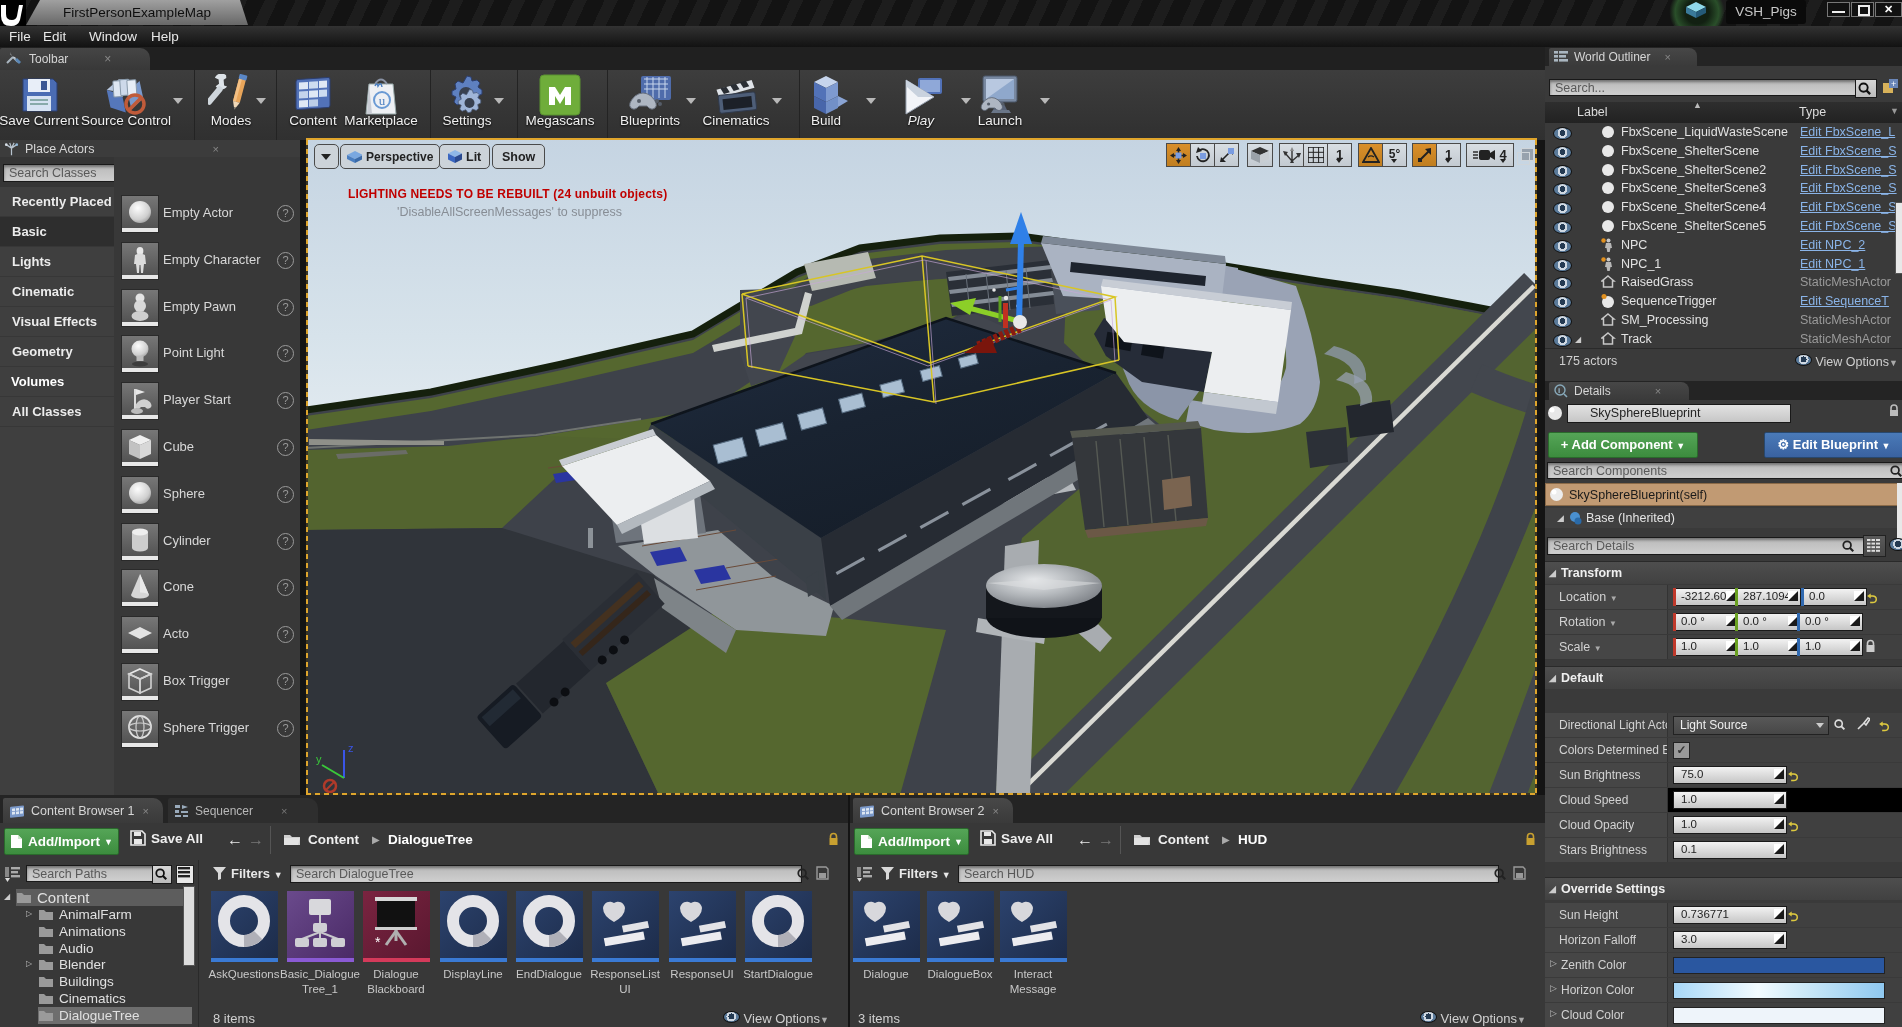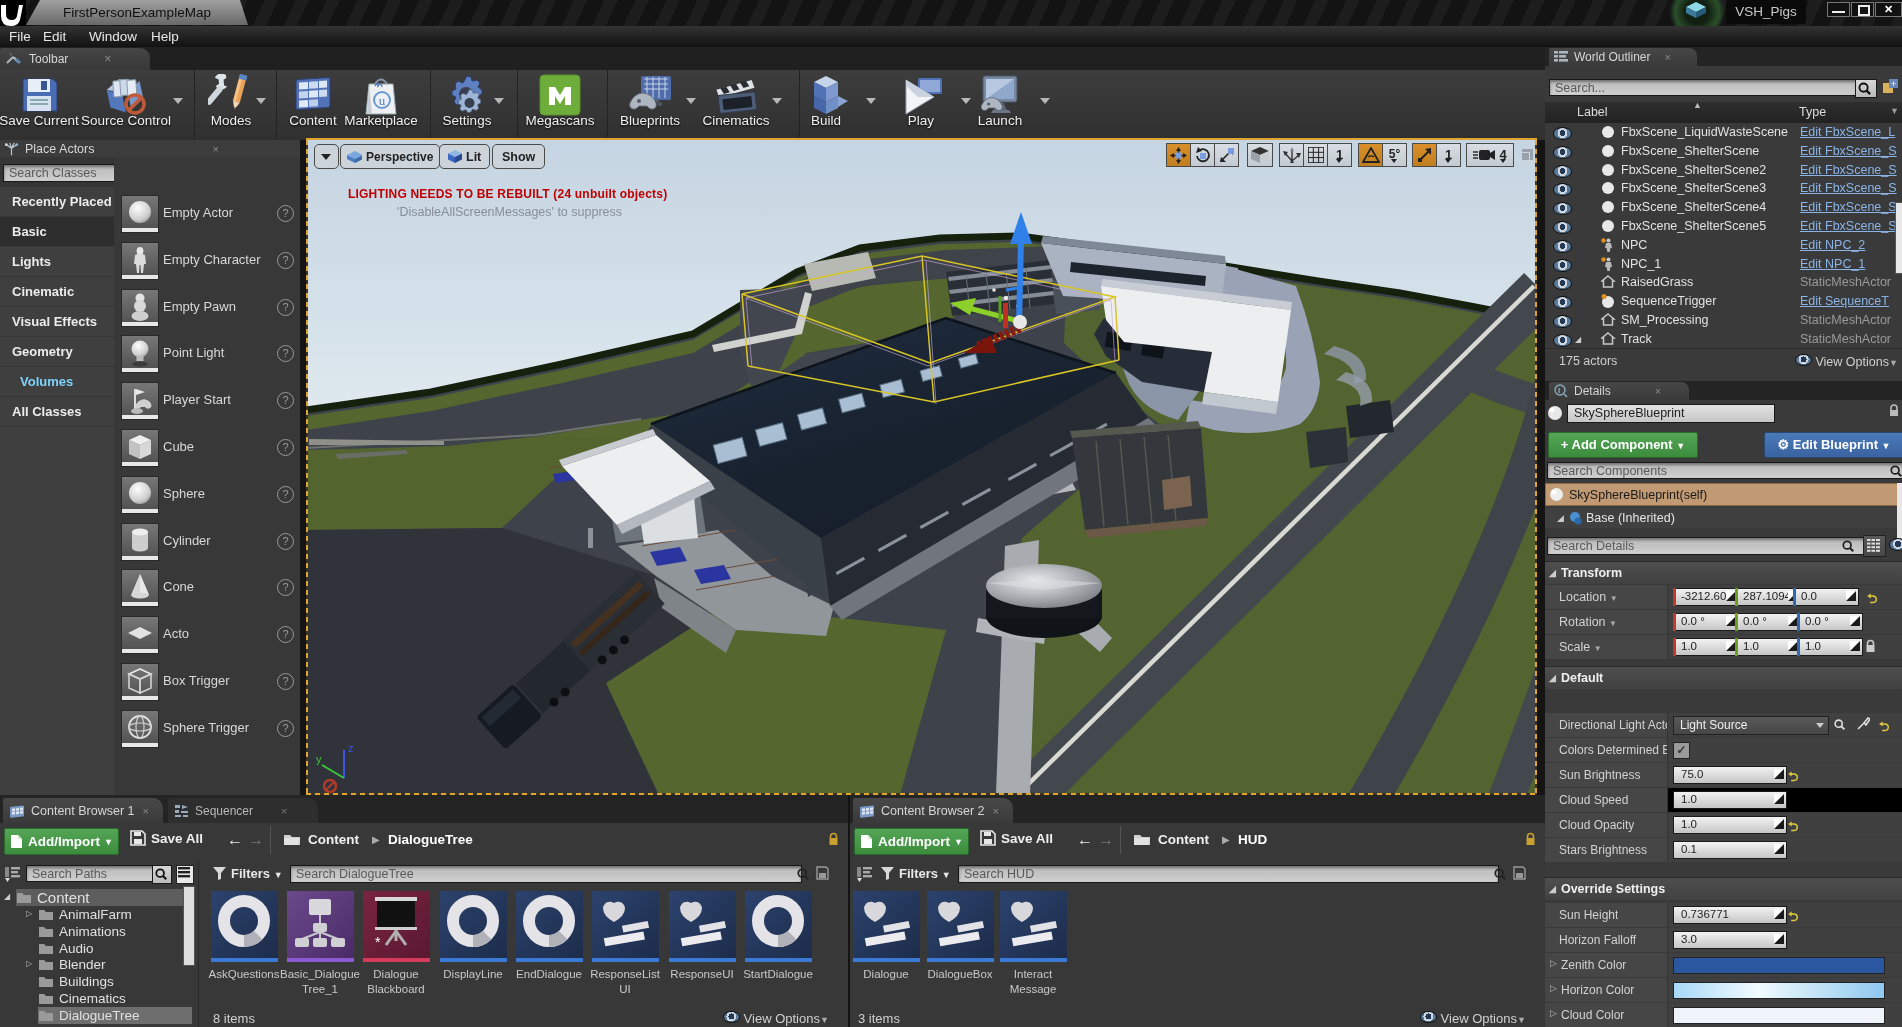--- a/index.html
+++ b/index.html
@@ -180,21 +180,21 @@
             <polygon points="34,22 44,27 34,33" fill="#8aa4d4"></polygon>
           </g>
         </svg></div>
       <div class="abs" style="left:756px;top:43px;width:140px;text-align:center;color:#f0f0f0;font-size:13.5px;text-shadow:0 1px 2px #000;">Build</div>
       <div class="abs" style="left:898px;top:4px;width:46px;height:42px;"><svg width="46" height="42" viewBox="0 0 46 42">
           <rect x="20" y="4" width="24" height="16" rx="2" fill="#5272b8"></rect>
           <rect x="22" y="6" width="20" height="12" fill="#8fa8d8"></rect>
           <path d="M8 6 L36 23 8 40z" fill="#f2f4f8" stroke="#9aa4b2"></path>
           <path d="M8 6 L36 23 20 23 8 12z" fill="#c9d2de"></path>
         </svg></div>
-      <div class="abs" style="left:851px;top:43px;width:140px;text-align:center;color:#f0f0f0;font-size:13.5px;text-shadow:0 1px 2px #000;">Play</div>
+      <div class="abs" style="left:851px;top:43px;width:140px;text-align:center;color:#f0f0f0;font-size:13.5px;text-shadow:0 1px 2px #000;font-style:italic;">Play</div>
       <div class="abs" style="left:977px;top:4px;width:46px;height:42px;"><svg width="46" height="42" viewBox="0 0 46 42">
           <rect x="6" y="2" width="34" height="26" rx="2" fill="#7888a0" stroke="#4a5668"></rect>
           <rect x="9" y="5" width="28" height="20" fill="#b8c8e0"></rect>
           <path d="M9 25 l28-20 0 20z" fill="#8fa8cc"></path>
           <path d="M20 28 l6 0 4 8 -14 0z" fill="#5a6478"></path>
           <path d="M16 36 l16 0 2 3 -20 0z" fill="#6a7688"></path>
           <g transform="translate(2,18) scale(0.8)">
             <path d="M8 10 q8-6 16 0 q8 8 4 12 q-4 3-8-2 l-8 0 q-4 5-8 2 q-4-4 4-12z" fill="#aeb6c2" stroke="#596270"></path>
             <circle cx="12" cy="15" r="2" fill="#555d68"></circle>
             <circle cx="30" cy="15" r="2" fill="#555d68"></circle>
@@ -230,21 +230,21 @@
  <div class="abs" style="left:276px;top:24px;width:19px;height:18px;background:linear-gradient(#d6d6d6,#bcbcbc);border:1px solid #191919;"><svg width="15" height="15" style="margin:1px" viewBox="0 0 16 16">
           <circle cx="7" cy="7" r="4.4" fill="none" stroke="#111" stroke-width="2"></circle>
           <line x1="10" y1="10" x2="14" y2="14" stroke="#111" stroke-width="2.4"></line>
         </svg></div>
 <div class="abs" style="left:0;top:47px;width:114px;height:30px;background:#3f3f3f;border-bottom:1px solid #373737;color:#ececec;font-weight:bold;font-size:13px;line-height:29px;padding-left:12px;box-sizing:border-box;">Recently Placed</div>
       <div class="abs" style="left:0;top:77px;width:114px;height:30px;background:#2e2e2e;border-bottom:1px solid #373737;color:#ececec;font-weight:bold;font-size:13px;line-height:29px;padding-left:12px;box-sizing:border-box;">Basic</div>
       <div class="abs" style="left:0;top:107px;width:114px;height:30px;background:#3f3f3f;border-bottom:1px solid #373737;color:#ececec;font-weight:bold;font-size:13px;line-height:29px;padding-left:12px;box-sizing:border-box;">Lights</div>
       <div class="abs" style="left:0;top:137px;width:114px;height:30px;background:#3f3f3f;border-bottom:1px solid #373737;color:#ececec;font-weight:bold;font-size:13px;line-height:29px;padding-left:12px;box-sizing:border-box;">Cinematic</div>
       <div class="abs" style="left:0;top:167px;width:114px;height:30px;background:#3f3f3f;border-bottom:1px solid #373737;color:#ececec;font-weight:bold;font-size:13px;line-height:29px;padding-left:12px;box-sizing:border-box;">Visual Effects</div>
       <div class="abs" style="left:0;top:197px;width:114px;height:30px;background:#3f3f3f;border-bottom:1px solid #373737;color:#ececec;font-weight:bold;font-size:13px;line-height:29px;padding-left:12px;box-sizing:border-box;">Geometry</div>
-      <div class="abs" style="left:0;top:227px;width:114px;height:30px;background:#3f3f3f;border-bottom:1px solid #373737;color:#7dd3fc;font-weight:bold;font-size:13px;line-height:29px;padding-left:20px;box-sizing:border-box;">Volumes</div>
+      <div class="abs" style="left:0;top:227px;width:114px;height:30px;background:#3f3f3f;border-bottom:1px solid #373737;color:#ffffff;font-weight:bold;font-size:13px;line-height:29px;padding-left:11px;box-sizing:border-box;">Volumes</div>
       <div class="abs" style="left:0;top:257px;width:114px;height:30px;background:#3f3f3f;border-bottom:1px solid #373737;color:#ececec;font-weight:bold;font-size:13px;line-height:29px;padding-left:12px;box-sizing:border-box;">All Classes</div>
       <div class="abs" style="left:0;top:287px;width:114px;height:368px;background:#3f3f3f;"></div>
       <div class="abs" style="left:114px;top:17px;width:186px;height:638px;background:#383838;"></div>
       <div class="abs" style="left:121px;top:55px;width:36px;height:36px;background:linear-gradient(#777,#4e4e4e);border:1px solid #2a2a2a;">
 <svg width="36" height="33" viewBox="0 0 36 33">
           <defs>
             <radialGradient id="gs" cx="40%" cy="32%" r="75%">
               <stop offset="0" stop-color="#fdfdfd"></stop>
               <stop offset="0.7" stop-color="#cfcfcf"></stop>
               <stop offset="1" stop-color="#9a9a9a"></stop>
@@ -892,21 +892,21 @@
           <text x="4" y="9" fill="#9bc" font-size="8" font-weight="bold">i</text>
           <line x1="10" y1="10" x2="13" y2="13" stroke="#8ab" stroke-width="1.6"></line>
         </svg>
  <span class="tabtxt" style="margin-left:6px;">Details</span>
         <span style="margin-left:44px;color:#888;font-size:11px;">×</span>
 </div>
 <svg class="abs" style="left:2px;top:358px;" width="16" height="16">
         <circle cx="8" cy="8" r="7" fill="#e8e8e8"></circle>
         <circle cx="5" cy="5" r="2.5" fill="#fff"></circle>
       </svg>
-<div class="abs" style="left:22px;top:357px;width:200px;height:17px;background:linear-gradient(#e2e2e2,#c6c6c6);border:1px solid #191919;color:#222;font-size:12.5px;line-height:17px;padding-left:6px;">SkySphereBlueprint</div>
+<div class="abs" style="left:22px;top:357px;width:200px;height:17px;background:linear-gradient(#e2e2e2,#c6c6c6);border:1px solid #191919;color:#222;font-size:12.5px;line-height:17px;padding-left:22px;">SkySphereBlueprint</div>
 <div class="abs" style="left:344px;top:357px;width:10px;height:12px;"><svg width="10" height="13">
           <path d="M2 6 V4 a3 3 0 0 1 6 0 v2" fill="none" stroke="#bbb" stroke-width="1.6"></path>
           <rect x="1" y="6" width="8" height="6" fill="#bbb"></rect>
         </svg></div>
 <div class="abs" style="left:3px;top:385px;width:148px;height:24px;background:linear-gradient(#55a557,#3c8c3e);border:1px solid #2a6a2c;border-radius:2px;color:#fff;font-weight:bold;font-size:13px;text-align:center;line-height:24px;">+ Add Component <span style="font-size:9px;">▼</span></div>
 <div class="abs" style="left:219px;top:385px;width:138px;height:24px;background:linear-gradient(#4a7ab8,#3a62a0);border:1px solid #28486e;border-radius:2px;color:#fff;font-weight:bold;font-size:13px;text-align:center;line-height:24px;">⚙ Edit Blueprint <span style="font-size:9px;">▼</span></div>
 <div class="inp" style="left:2px;top:415px;width:346px;height:15px;">Search Components</div>
 <span class="mag" style="left:344px;top:417px;"><svg width="14" height="14" viewBox="0 0 16 16">
           <circle cx="7" cy="7" r="4.4" fill="none" stroke="#222" stroke-width="2"></circle>
           <line x1="10" y1="10" x2="14" y2="14" stroke="#222" stroke-width="2.4"></line>
@@ -945,21 +945,21 @@
 <div class="abs" style="left:344px;top:491px;"><span class="eye" style="width:16px;height:11px;"></span></div>
 <div class="sec" style="left:0;top:514px;width:357px;height:22px;">
         <span style="margin-left:4px;color:#ccc;font-size:9px;">◢</span>
         <span style="margin-left:5px;">Transform</span>
       </div>
       <div class="abs" style="left:0;top:538px;width:357px;height:24px;background:#404040;border-bottom:1px solid #383838;">
         <div class="abs" style="left:0;top:0;width:122px;height:24px;background:#464646;border-right:1px solid #333;"></div>
         <span class="abs dl" style="left:14px;top:5px;">Location <span style="font-size:8px;color:#aaa;">▼</span></span>
         <div class="fld" style="left:128px;top:3px;width:57px;"><div class="fldax" style="background:#c0392b;"></div>-3212.60<div class="mini"></div></div>
         <div class="fld" style="left:190px;top:3px;width:57px;"><div class="fldax" style="background:#6aa121;"></div>287.1094<div class="mini"></div></div>
-        <div class="fld" style="left:248px;top:3px;width:57px;"><div class="fldax" style="background:#3069b0;"></div>0.0<div class="mini"></div></div>
+        <div class="fld" style="left:256px;top:3px;width:57px;"><div class="fldax" style="background:#3069b0;"></div>0.0<div class="mini"></div></div>
         <span class="undo" style="left:322px;top:4px;">⮌</span>
       </div>
       <div class="abs" style="left:0;top:563px;width:357px;height:24px;background:#404040;border-bottom:1px solid #383838;">
         <div class="abs" style="left:0;top:0;width:122px;height:24px;background:#464646;border-right:1px solid #333;"></div>
         <span class="abs dl" style="left:14px;top:5px;">Rotation <span style="font-size:8px;color:#aaa;">▼</span></span>
         <div class="fld" style="left:128px;top:3px;width:57px;"><div class="fldax" style="background:#c0392b;"></div>0.0 °<div class="mini"></div></div>
         <div class="fld" style="left:190px;top:3px;width:57px;"><div class="fldax" style="background:#6aa121;"></div>0.0 °<div class="mini"></div></div>
         <div class="fld" style="left:252px;top:3px;width:57px;"><div class="fldax" style="background:#3069b0;"></div>0.0 °<div class="mini"></div></div>
       </div>
       <div class="abs" style="left:0;top:588px;width:357px;height:24px;background:#404040;border-bottom:1px solid #383838;">

